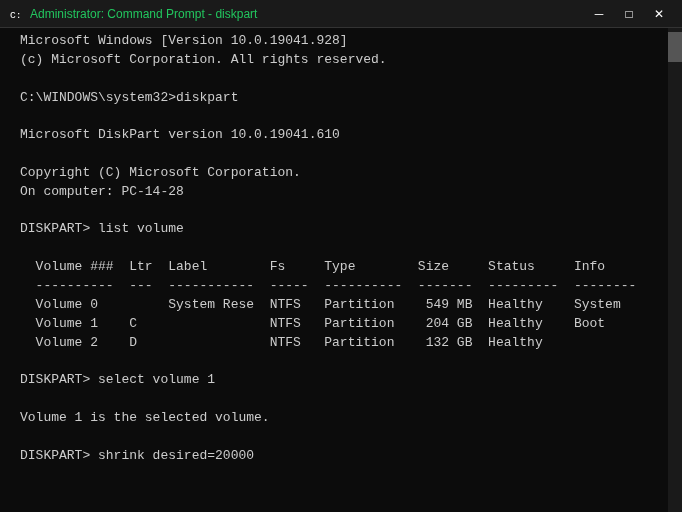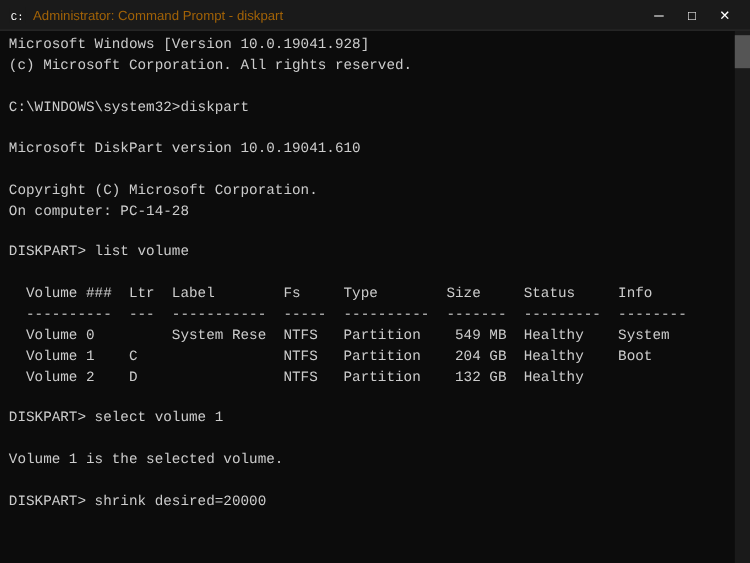--- a/index.html
+++ b/index.html
@@ -49,21 +49,21 @@
       align-items: center;
       justify-content: center;
     }
 
     .titlebar-icon svg {
       width: 14px;
       height: 14px;
     }
 
     .titlebar-title {
-      color: #a16207;
+      color: #22c55e;
       font-size: 12px;
       font-family: 'Segoe UI', sans-serif;
     }
 
     .titlebar-controls {
       display: flex;
       gap: 0;
     }
 
     .titlebar-btn {
@@ -76,21 +76,21 @@
       font-size: 12px;
       display: flex;
       align-items: center;
       justify-content: center;
       font-family: 'Segoe UI', sans-serif;
     }
 
     .console-area {
       flex: 1;
       background: #0c0c0c;
-      padding: 4px 8px;
+      padding: 4px 20px;
       overflow: hidden;
       position: relative;
     }
 
     .console-content {
       color: #cccccc;
       font-size: 13px;
       line-height: 1.45;
       white-space: pre;
     }

